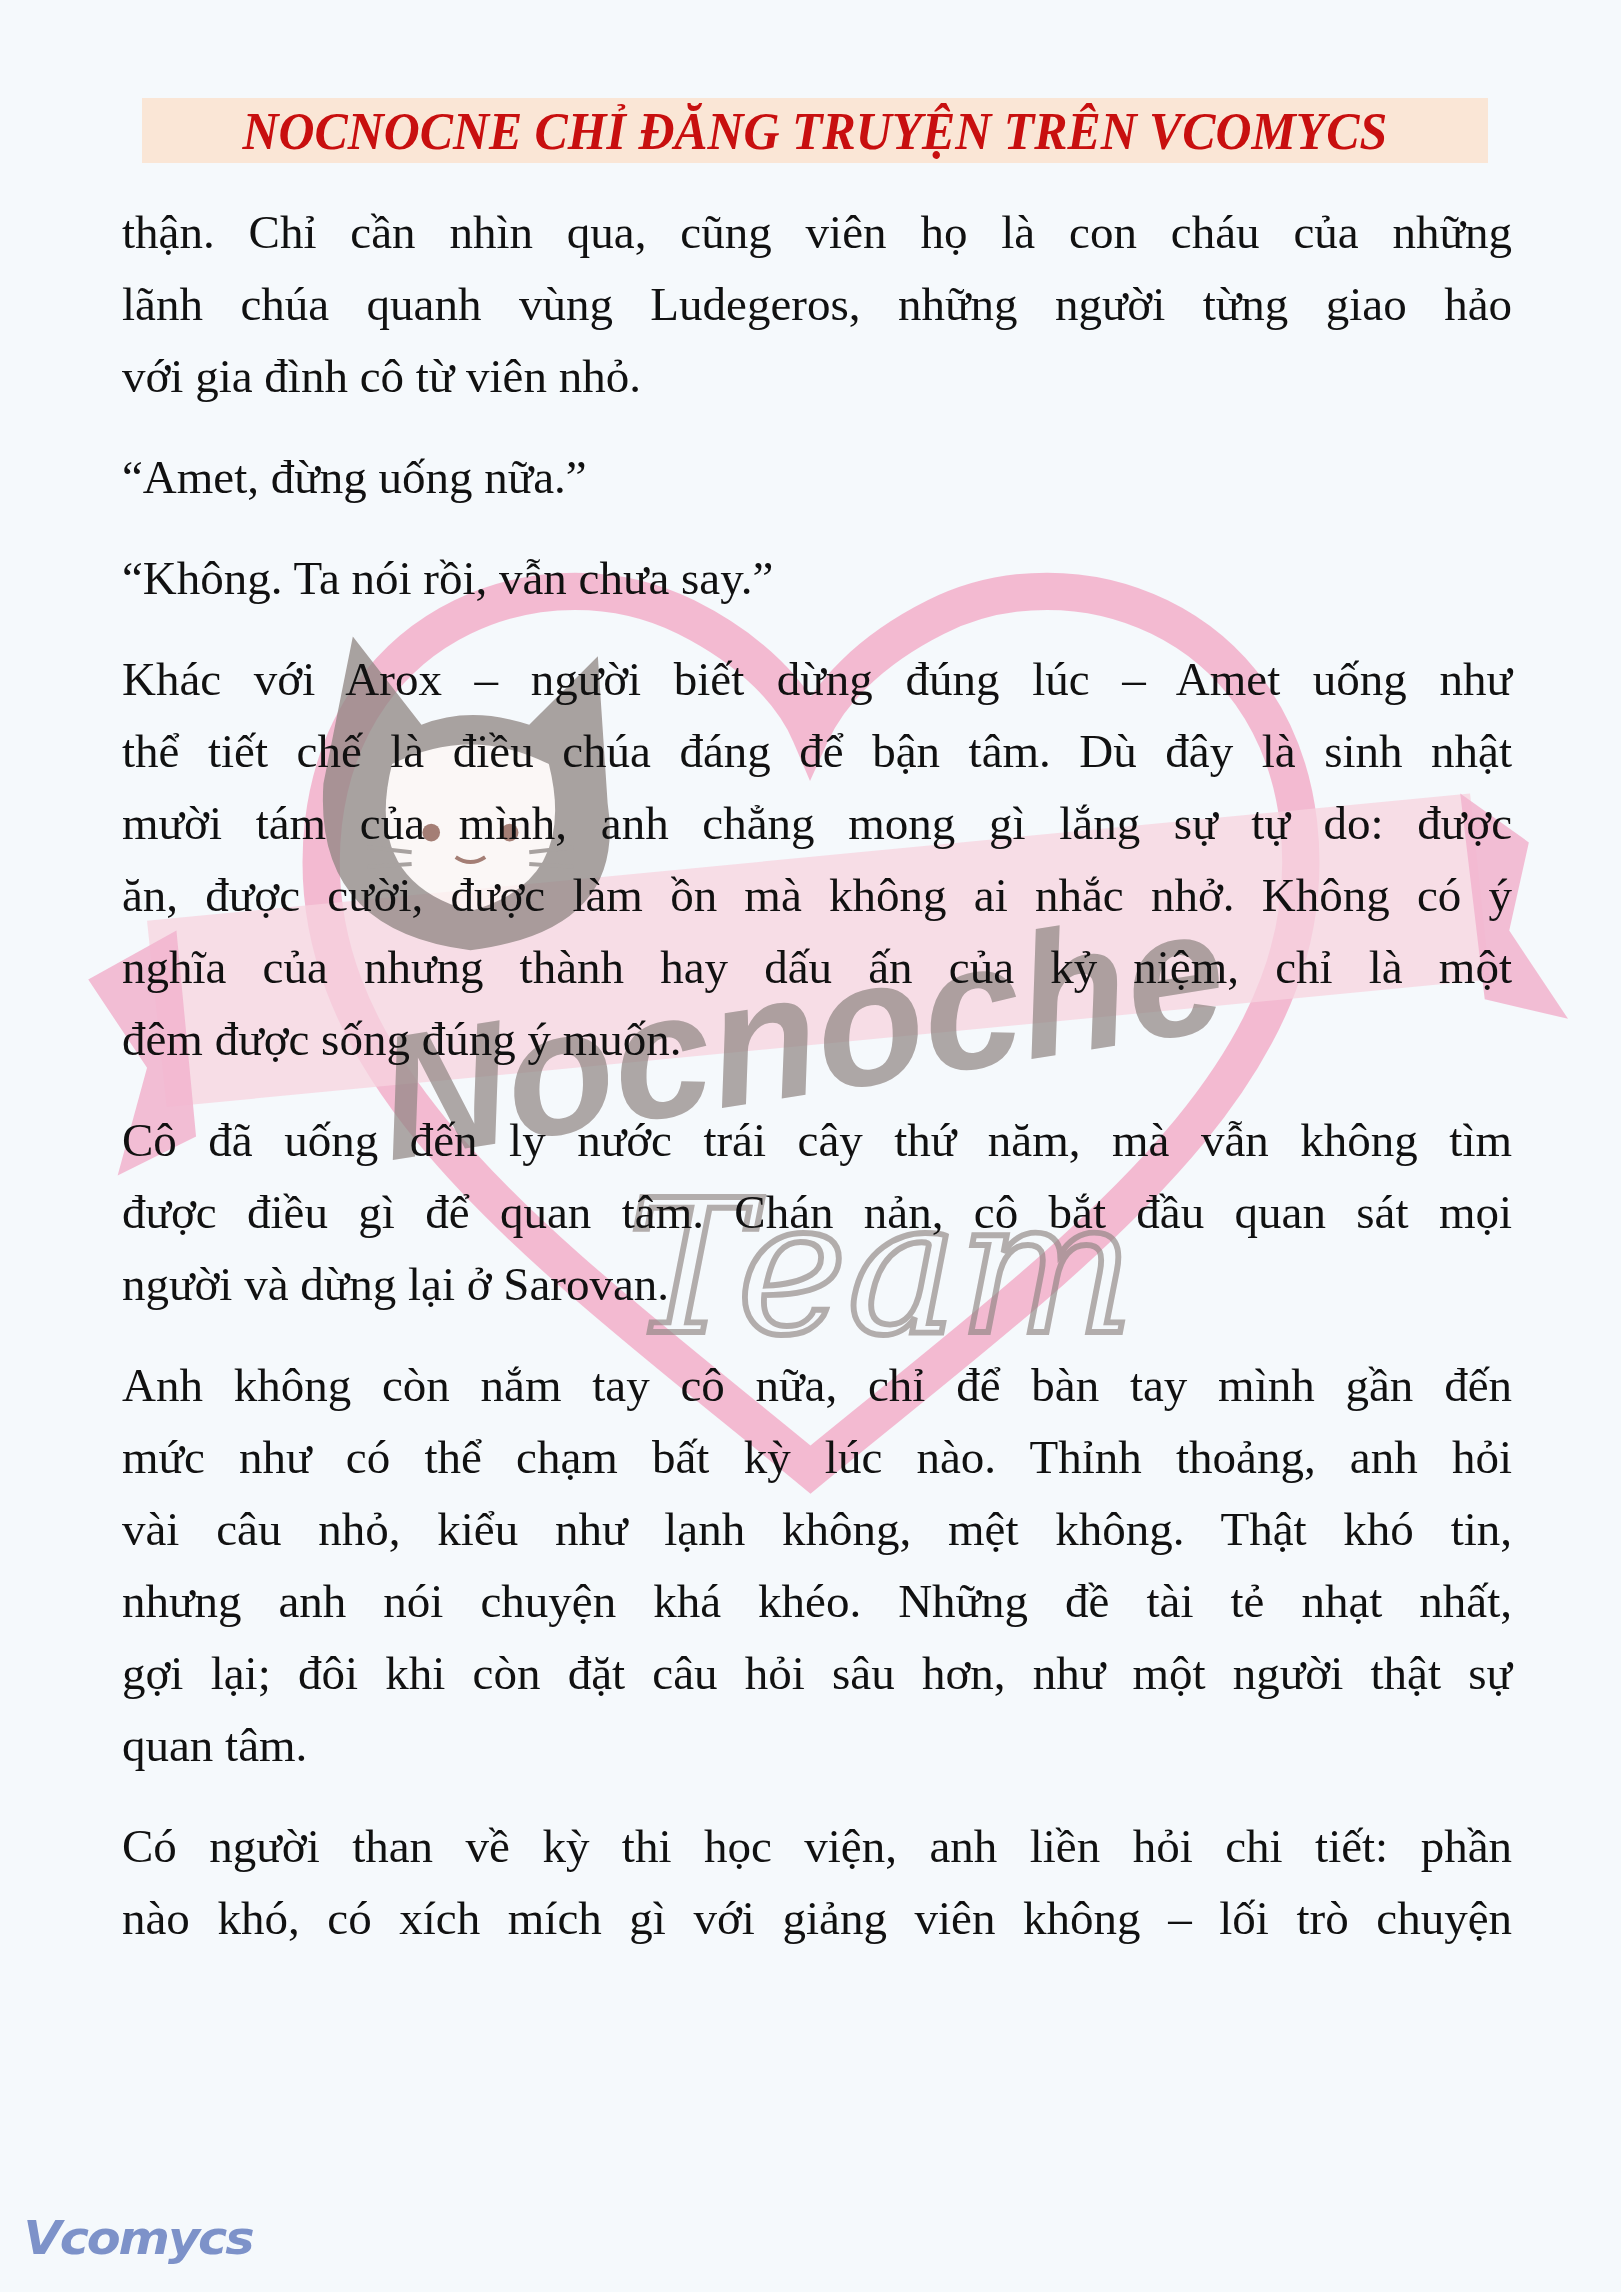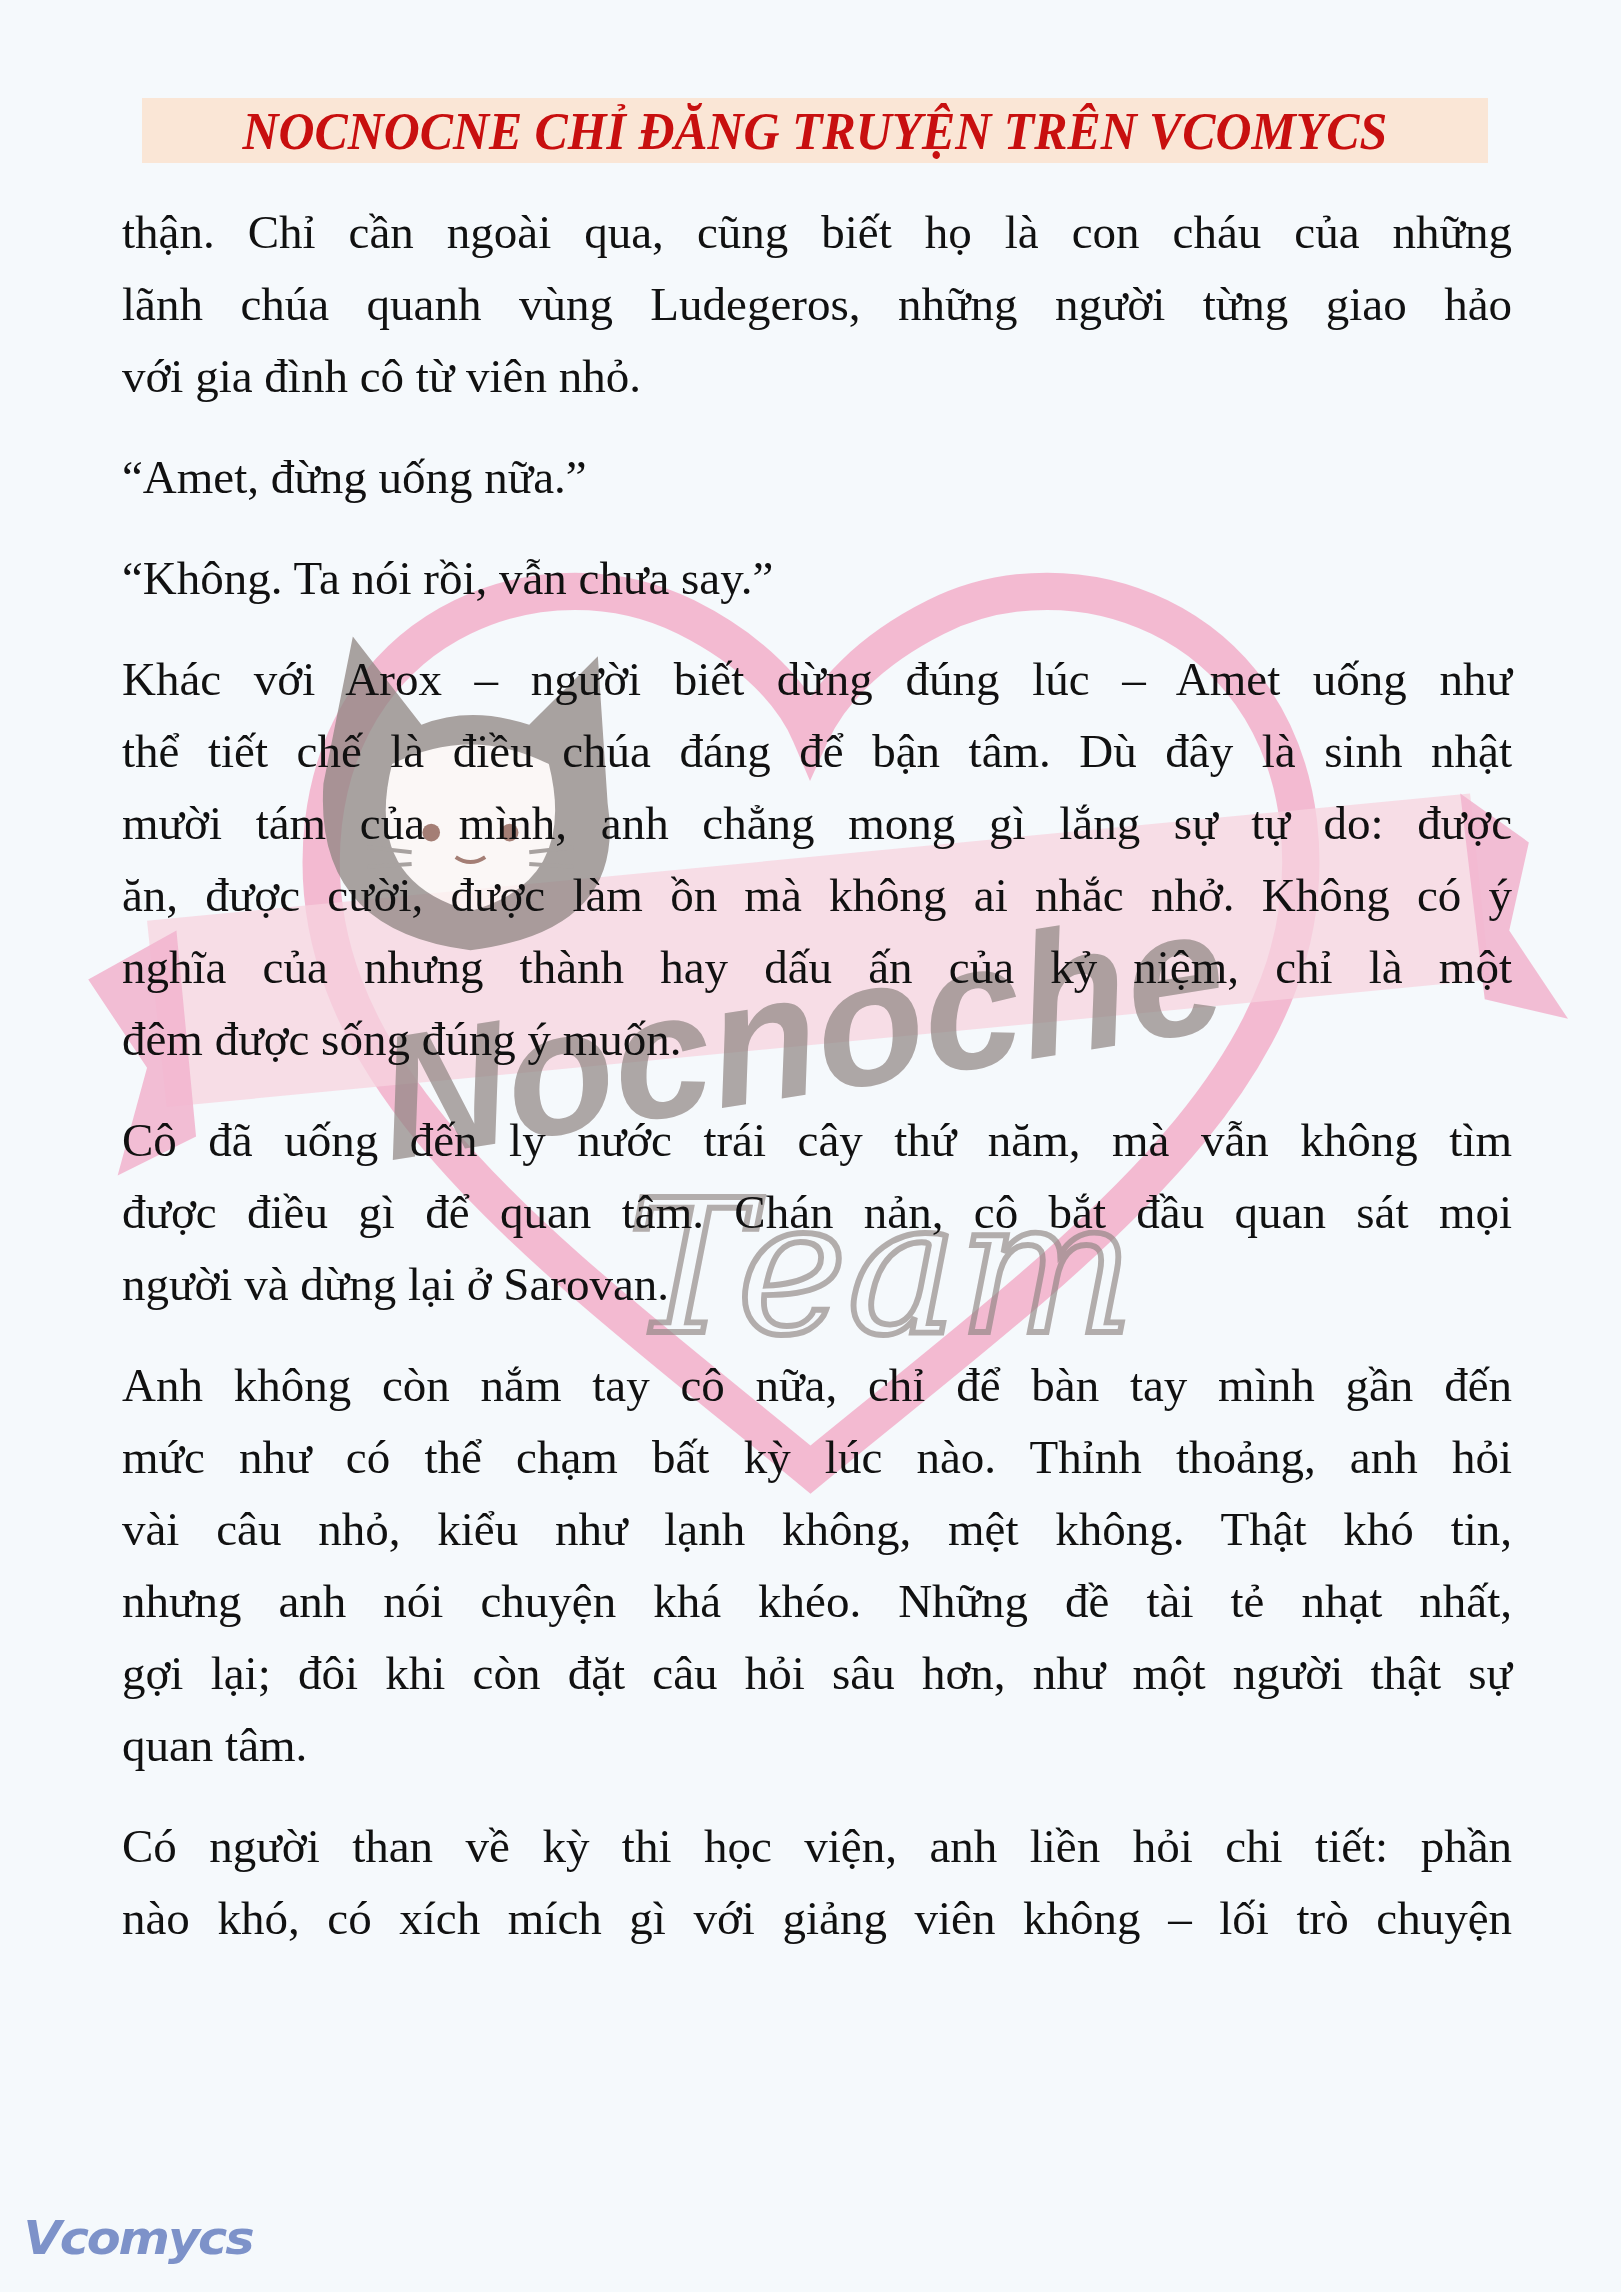--- a/index.html
+++ b/index.html
@@ -115,21 +115,21 @@
 
   <text x="640" y="880" font-family="DejaVu Serif, serif" font-style="italic" font-size="190" fill="none" stroke="#8f8582" stroke-width="6" opacity="0.65">Team</text>
 </svg>
 
 <div class="header-banner">
   <span class="header-title">NOCNOCNE CHỈ ĐĂNG TRUYỆN TRÊN VCOMYCS</span>
 </div>
 
 <div class="content">
   <div class="para">
-    <span class="line">thận. Chỉ cần ngoài qua, cũng biết họ là con cháu của những</span>
+    <span class="line">thận. Chỉ cần nhìn qua, cũng viên họ là con cháu của những</span>
     <span class="line">lãnh chúa quanh vùng Ludegeros, những người từng giao hảo</span>
     <span class="line last">với gia đình cô từ viên nhỏ.</span>
   </div>
   <div class="para">
     <span class="line last">“Amet, đừng uống nữa.”</span>
   </div>
   <div class="para">
     <span class="line last">“Không. Ta nói rồi, vẫn chưa say.”</span>
   </div>
   <div class="para">

